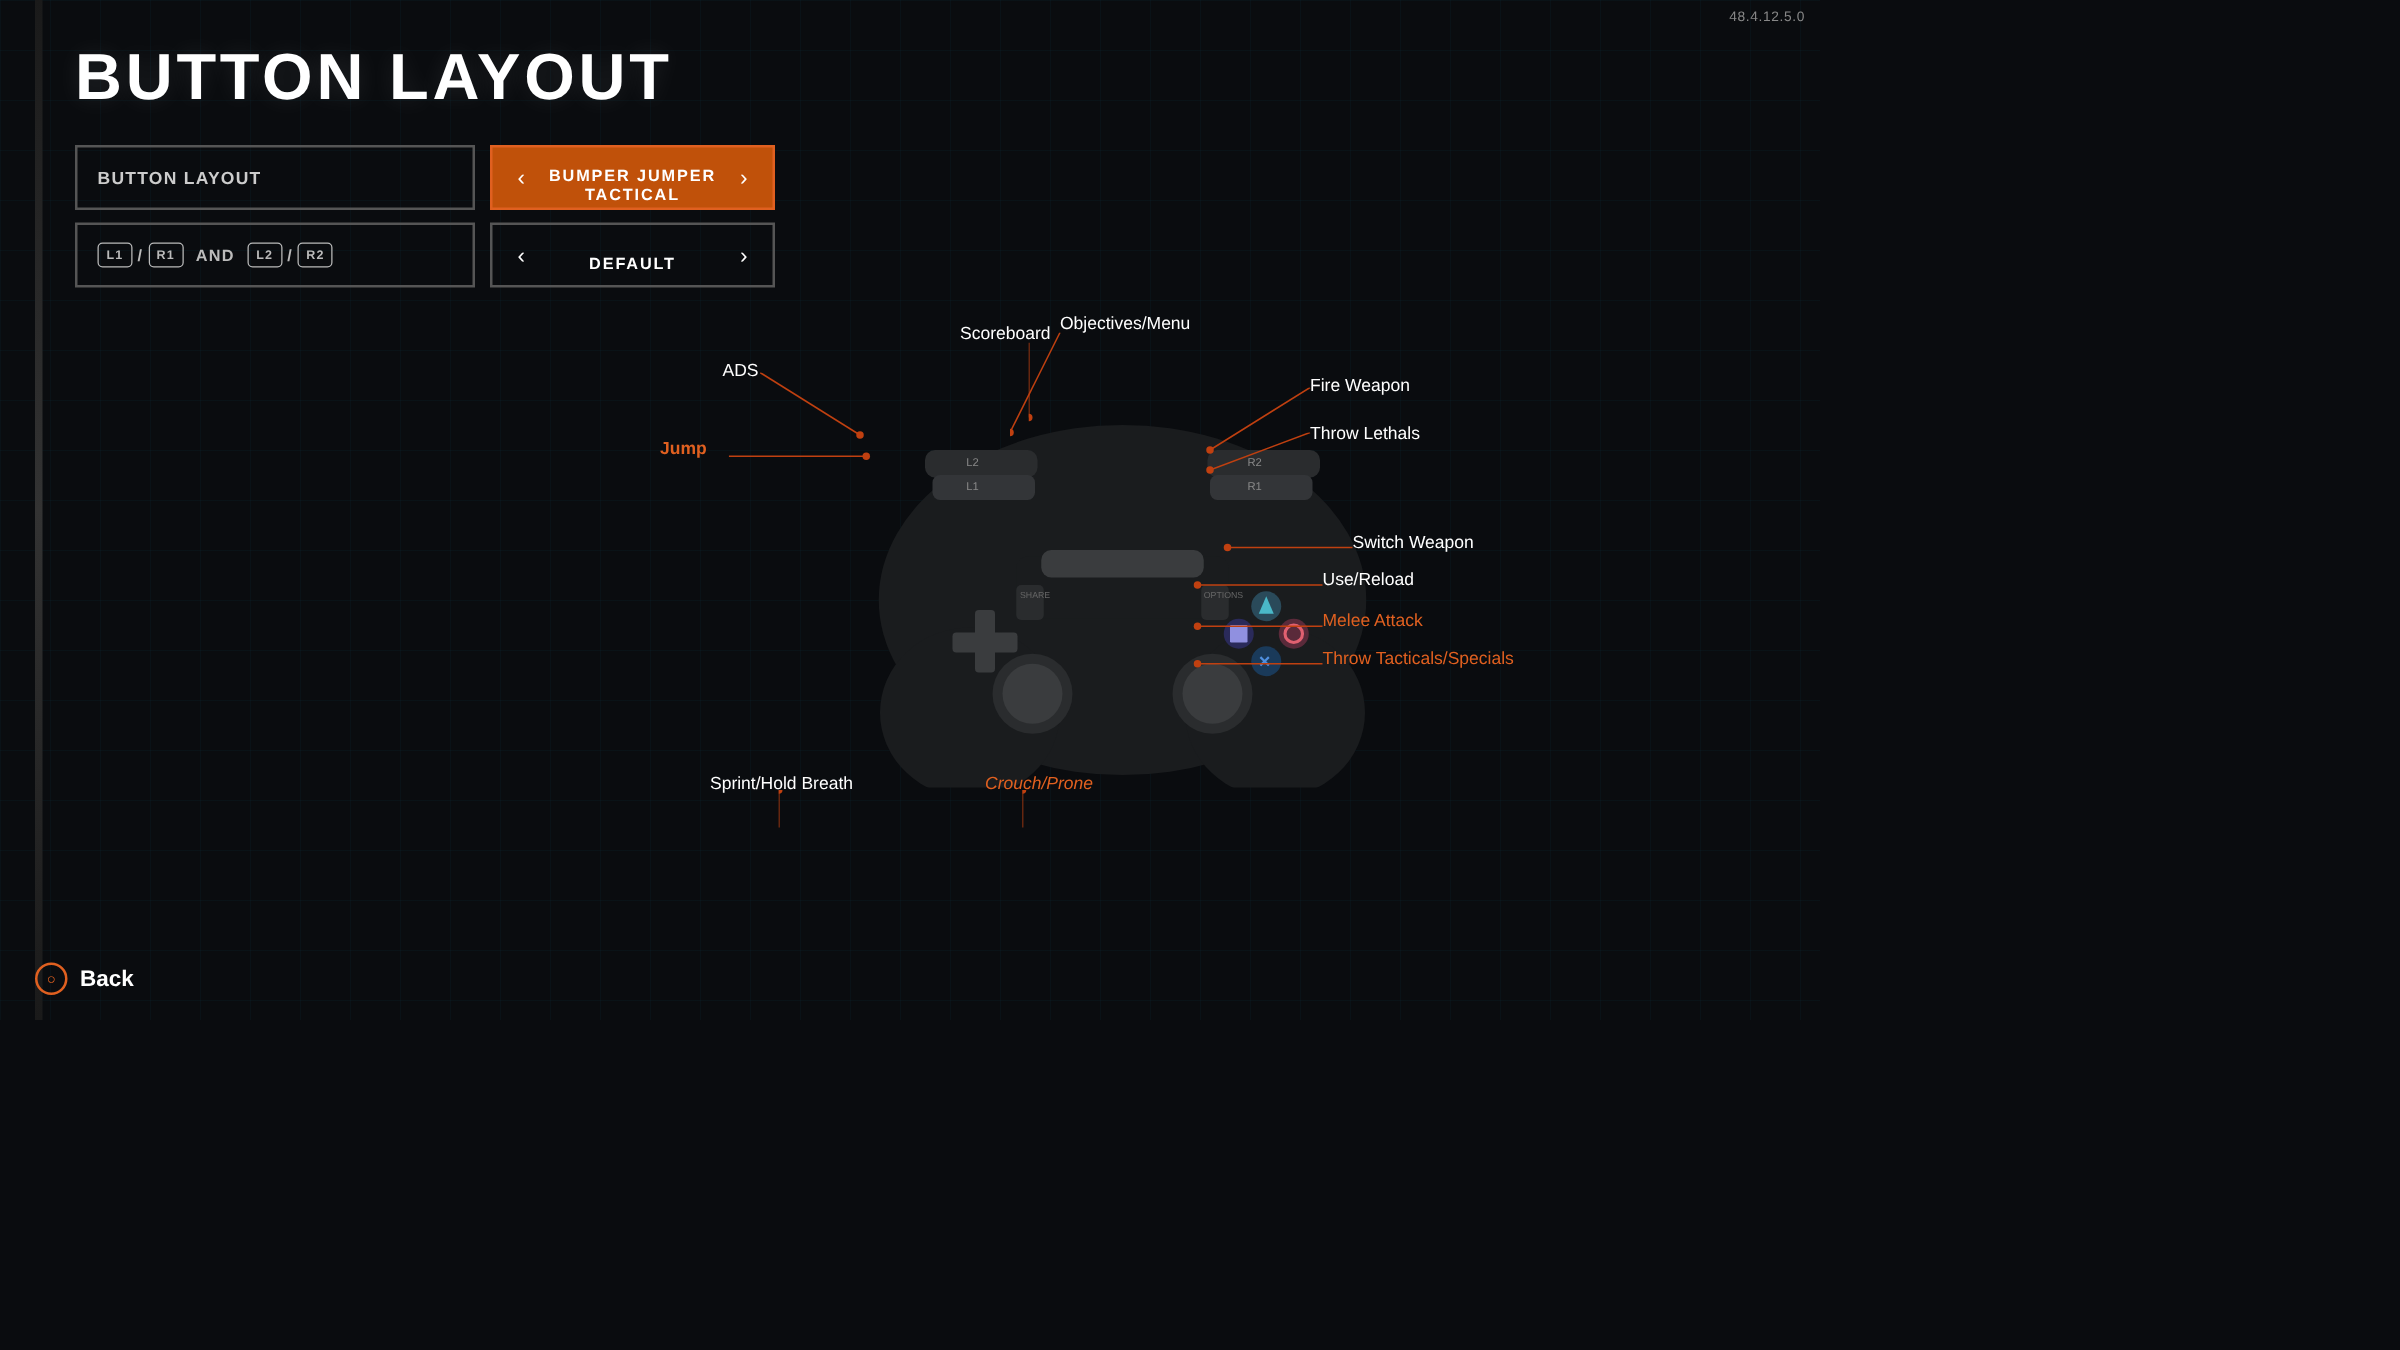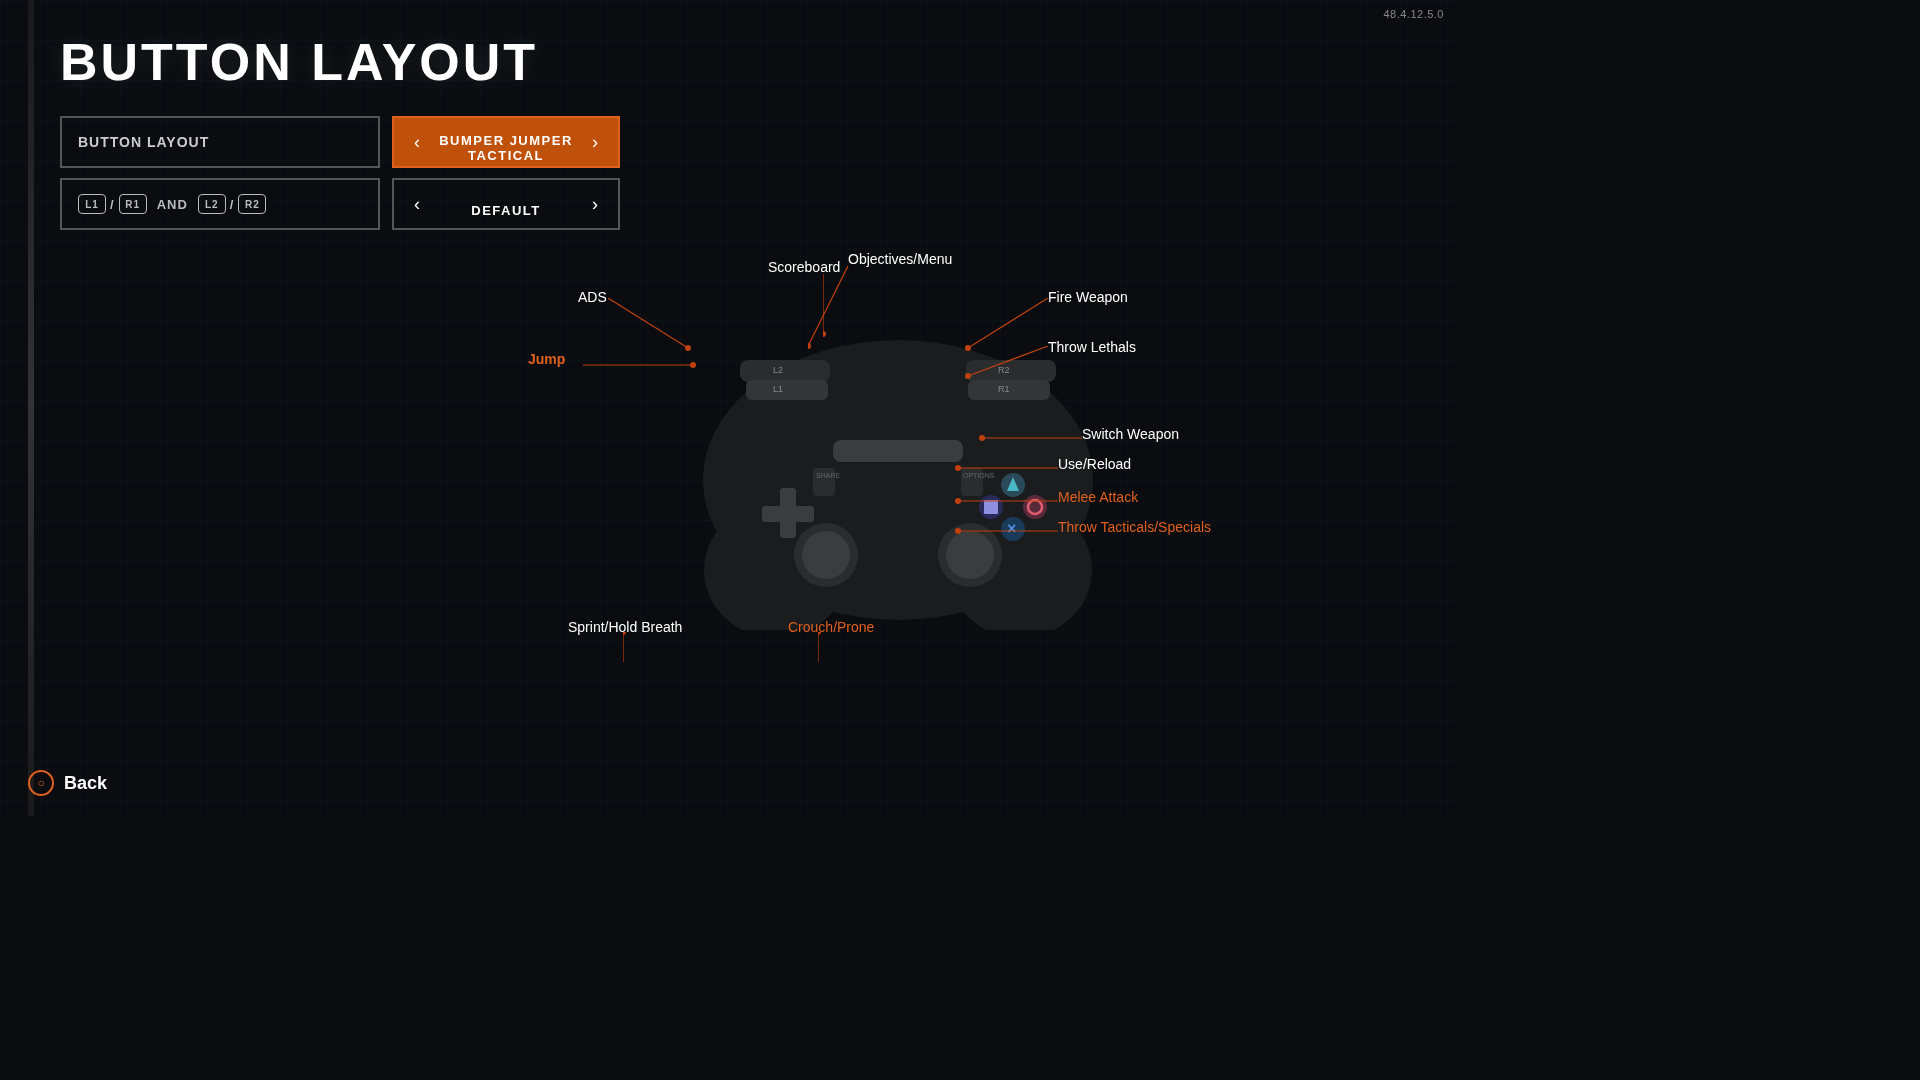--- a/index.html
+++ b/index.html
@@ -320,21 +320,21 @@
   </div>
 
   <div style="position:absolute; left:390px; top:10px;">
     <span class="ann-text">Objectives/Menu</span>
     <svg width="100" height="100" style="position:absolute; left:-40px; top:16px;">
       <line x1="40" y1="0" x2="0" y2="80" stroke="#c04010" stroke-width="1.2"></line>
       <circle cx="0" cy="80" r="3" fill="#c04010"></circle>
     </svg>
   </div>
 
-  <div style="position:absolute; left:590px; top:48px;text-align:right;">
+  <div style="position:absolute; left:590px; top:60px;text-align:right;">
     <span class="ann-text">Fire Weapon</span>
     <svg width="120" height="60" style="position:absolute; left:-100px; top:10px;">
       <line x1="100" y1="0" x2="20" y2="50" stroke="#c04010" stroke-width="1.2"></line>
       <circle cx="20" cy="50" r="3" fill="#c04010"></circle>
     </svg>
   </div>
 
   <div style="position:absolute; left:590px; top:98px;">
     <span class="ann-text">Throw Lethals</span>
     <svg width="120" height="40" style="position:absolute; left:-100px; top:8px;">
@@ -378,21 +378,21 @@
   </div>
 
   <div style="position:absolute; left:110px; top:378px;">
     <span class="ann-text">Sprint/Hold Breath</span>
     <svg width="60" height="40" style="position:absolute; left:55px; top:14px;">
       <line x1="0" y1="30" x2="0" y2="0" stroke="#c04010" stroke-width="1.2"></line>
       <circle cx="0" cy="0" r="3" fill="#c04010"></circle>
     </svg>
   </div>
 
-  <div style="position:absolute; left:330px; top:378px;">
+  <div style="position:absolute; left:330px; top:378px;font-style:italic;">
     <span class="ann-text orange">Crouch/Prone</span>
     <svg width="60" height="40" style="position:absolute; left:30px; top:14px;">
       <line x1="0" y1="30" x2="0" y2="0" stroke="#c04010" stroke-width="1.2"></line>
       <circle cx="0" cy="0" r="3" fill="#c04010"></circle>
     </svg>
   </div>
 
 
 </div>
 

